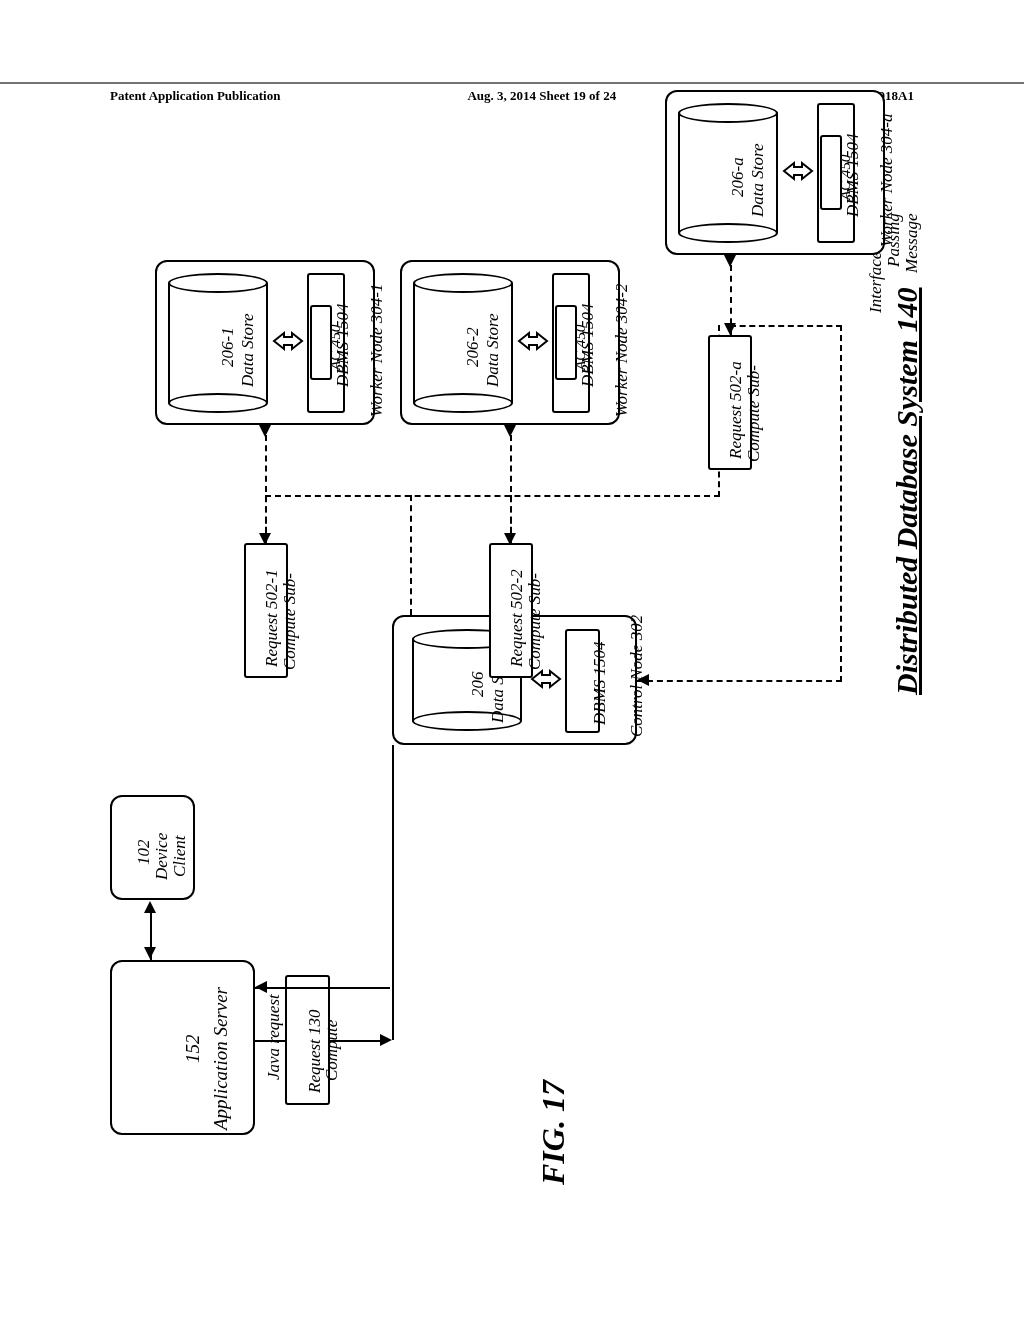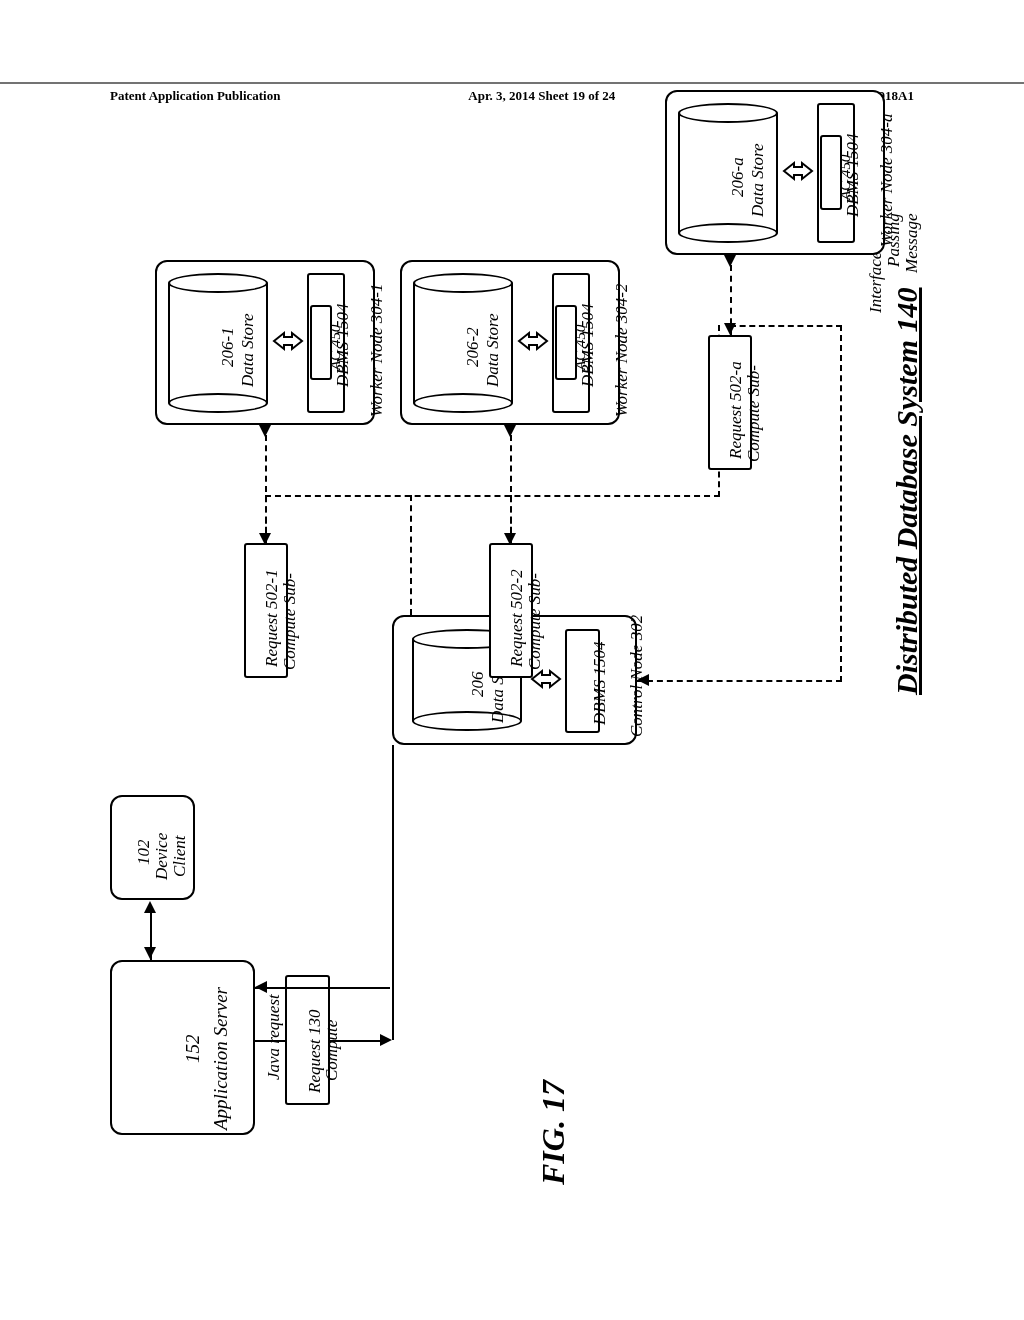--- a/index.html
+++ b/index.html
@@ -113,21 +113,21 @@
   .ah-right { border-top: 6px solid transparent; border-bottom: 6px solid transparent; border-left: 12px solid #000; }
   .ah-left  { border-top: 6px solid transparent; border-bottom: 6px solid transparent; border-right: 12px solid #000; }
   .ah-down  { border-left: 6px solid transparent; border-right: 6px solid transparent; border-top: 12px solid #000; }
   .ah-up    { border-left: 6px solid transparent; border-right: 6px solid transparent; border-bottom: 12px solid #000; }
 </style>
 </head>
 <body>
 
 <div class="header">
   <span>Patent Application Publication</span>
-  <span>Apr. 3, 2014   Sheet 19 of 24</span>
+  <span>Aug. 3, 2014   Sheet 19 of 24</span>
   <span>US 2014/0188918A1</span>
 </div>
 
 <div class="diagram-area">
 
   <div class="rot title" style="left: 780px; top: 530px;">Distributed Database System 140</div>
 
   <div class="fignum" style="left: 425px; top: 1020px;">FIG. 17</div>
 
   <div class="box" style="left: 0px; top: 795px; width: 145px; height: 175px;"></div>

